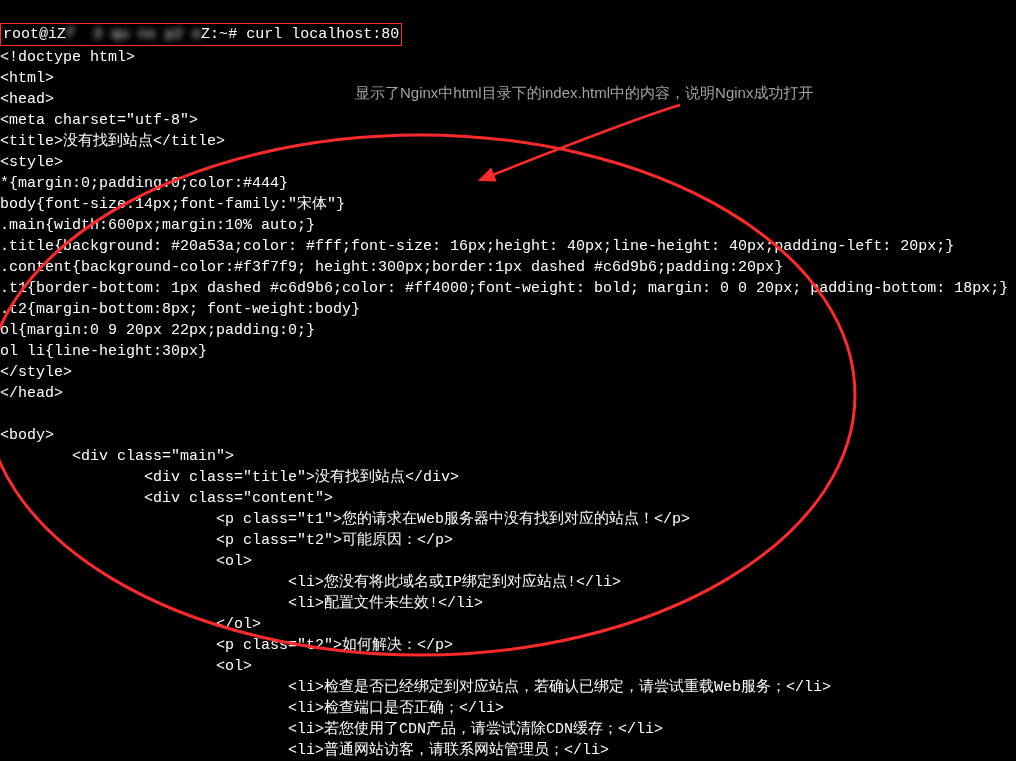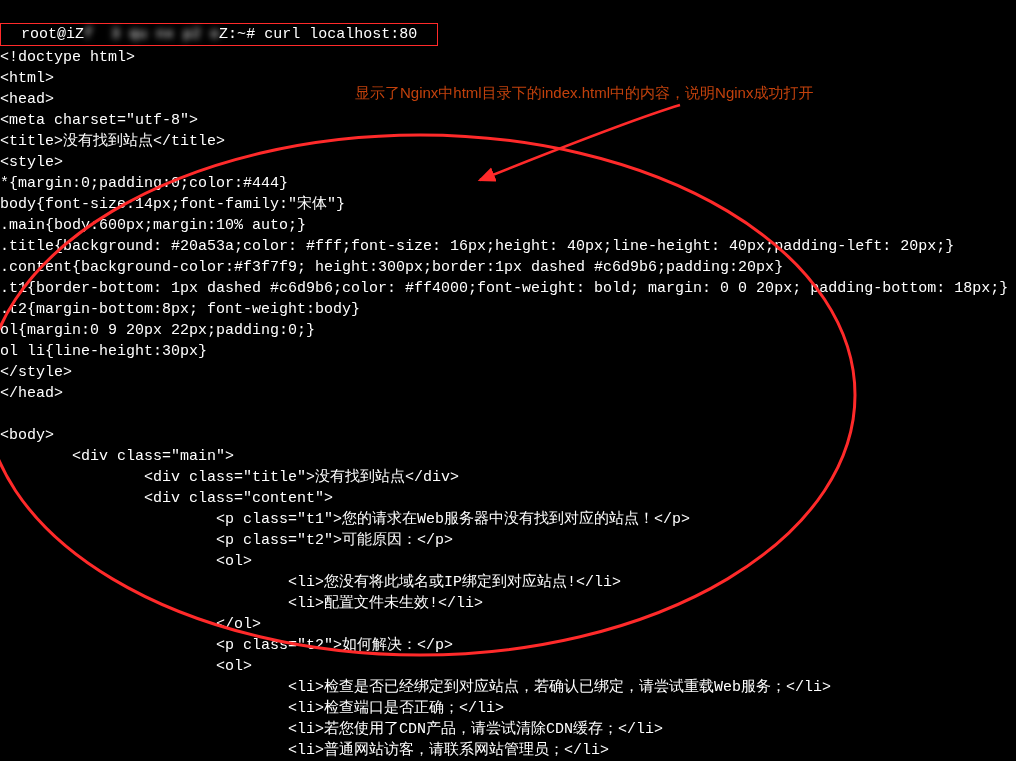--- a/index.html
+++ b/index.html
@@ -15,26 +15,26 @@
     overflow: hidden;
     position: relative;
   }
   .terminal {
     white-space: pre;
     padding: 0;
   }
   .prompt-box {
     border: 1px solid #ff2a2a;
     display: inline-block;
-    padding: 0 20px;
+    padding: 0 2px;
     margin: 2px 0 1px 0;
   }
   .annotation {
     position: absolute;
-    color: #c2410c;
+    color: #a3a3a3;
     font-family: "Microsoft YaHei", "SimSun", sans-serif;
     font-size: 15px;
     white-space: nowrap;
   }
   .arrow-svg {
     position: absolute;
     pointer-events: none;
   }
   .ellipse-svg {
     position: absolute;
@@ -51,21 +51,21 @@
 <div class="terminal">
 <span class="prompt-box"><span>root</span><span>@</span><span>iZ</span><span class="blur">f  3 qu nx p2 o</span><span>Z</span><span>:</span><span>~</span><span># </span><span>curl localhost:80</span></span>
 <span>&lt;!doctype html&gt;</span>
 <span>&lt;html&gt;</span>
 <span>&lt;head&gt;</span>
 <span>&lt;meta charset="utf-8"&gt;</span>
 <span>&lt;title&gt;没有找到站点&lt;/title&gt;</span>
 <span>&lt;style&gt;</span>
 <span>*{margin:0;padding:0;color:#444}</span>
 <span>body{font-size:14px;font-family:"宋体"}</span>
-<span>.main{body:600px;margin:10% auto;}</span>
+<span>.main{width:600px;margin:10% auto;}</span>
 <span>.title{background: #20a53a;color: #fff;font-size: 16px;height: 40px;line-height: 40px;padding-left: 20px;}</span>
 <span>.content{background-color:#f3f7f9; height:300px;border:1px dashed #c6d9b6;padding:20px}</span>
 <span>.t1{border-bottom: 1px dashed #c6d9b6;color: #ff4000;font-weight: bold; margin: 0 0 20px; padding-bottom: 18px;}</span>
 <span>.t2{margin-bottom:8px; font-weight:body}</span>
 <span>ol{margin:0 9 20px 22px;padding:0;}</span>
 <span>ol li{line-height:30px}</span>
 <span>&lt;/style&gt;</span>
 <span>&lt;/head&gt;</span>
 <span></span>
 <span>&lt;body&gt;</span>

